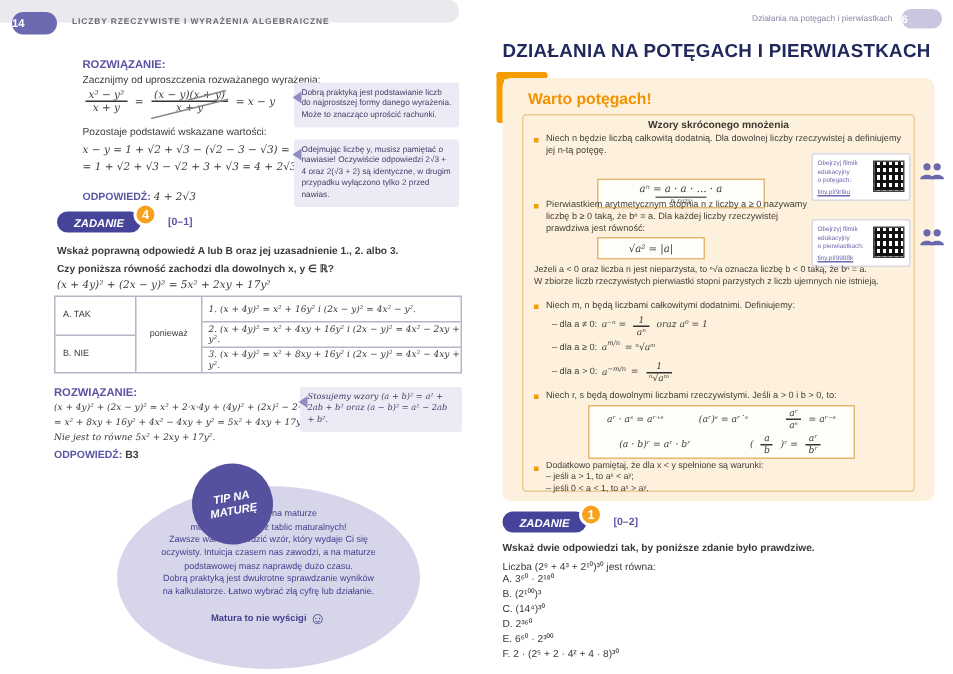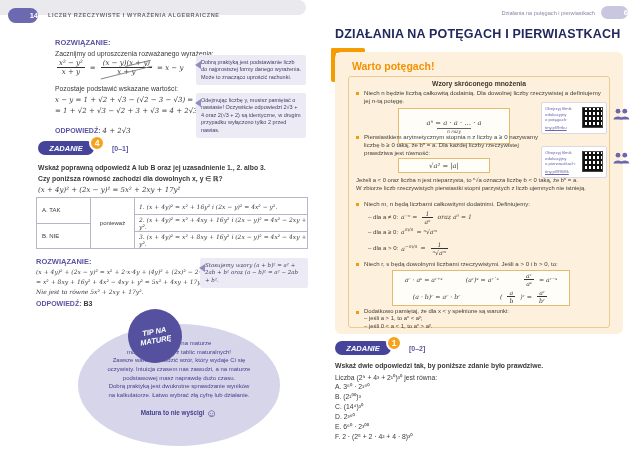--- a/index.html
+++ b/index.html
@@ -9,21 +9,21 @@
   .abs{position:absolute}
   .pre{white-space:pre-line}
   .math{font-family:"DejaVu Serif",serif;font-style:italic}
   .purple{color:#5a55a2}
   .bold{font-weight:bold}
 
   
   .hdr-bar{background:#e9e9ee;border-radius:0 9px 9px 0}
   .hdr-title{font-size:5.6px;letter-spacing:.6px;color:#6a6a75;font-weight:bold}
   .pg-pill{border-radius:8px;color:#fff;font-weight:bold;font-size:7.5px;
-           display:flex;align-items:center;justify-content:flex-end}
+           display:flex;align-items:center;justify-content:flex-start}
 
   
   .frac{display:inline-flex;flex-direction:column;vertical-align:middle;text-align:center;margin:0 2px;line-height:1.15}
   .frac .num{border-bottom:1px solid #333;padding:0 2px}
   .frac .den{padding:0 2px}
   .cancel{position:relative}
   .cancel::after{content:"";position:absolute;left:-1px;right:-1px;top:46%;border-top:1px solid #888;transform:rotate(-14deg)}
 
   .frow{display:flex;align-items:center;gap:3px}
 
@@ -176,21 +176,21 @@
     <div class="abs corner" style="left:331px;top:48px;width:5px;height:34px"></div>
     <div class="abs corner" style="left:331px;top:48px;width:34px;height:5px"></div>
     <div class="abs cream" style="left:335px;top:52px;width:288px;height:282px"></div>
     <div class="abs warto" style="left:352px;top:60px">Warto potęgach!</div>
     <div class="abs innerbox" style="left:348px;top:76px;width:262px;height:252px"></div>
     <div class="abs bold" style="left:348px;top:80px;width:262px;text-align:center;font-size:6.8px;color:#3c372f">Wzory skróconego mnożenia</div>
 
     <div class="abs sq" style="left:356px;top:92px"></div>
     <div class="abs rtext" style="left:364px;top:89px;width:243px">Niech n będzie liczbą całkowitą dodatnią. Dla dowolnej liczby rzeczywistej a definiujemy jej n-tą potęgę.</div>
 
-    <div class="abs fbox" style="left:398px;top:108px;width:112px;height:36px">
+    <div class="abs fbox" style="left:398px;top:119px;width:112px;height:20px">
       <div class="math" style="font-size:6.8px">aⁿ = a · a · … · a</div>
       <div class="math" style="font-size:4.5px;border-top:1px solid #666;padding:0 10px;margin-top:1px">n razy</div>
     </div>
 
     <div class="abs qrnote" style="left:541px;top:102px;width:66px">
       <div>
         <div class="qrlabel pre">Obejrzyj filmik edukacyjny
 o potęgach:</div>
         <a class="qrlink" href="#">tiny.pl/9rtku</a>
       </div>
@@ -201,21 +201,21 @@
           <circle cx="5" cy="3.2" r="2.4"></circle>
           <circle cx="11.8" cy="3.2" r="2.4"></circle>
       <path d="M0.5,11.5 C0.5,7.5 9.5,7.5 9.5,11.5 Z"></path>
           <path d="M7.3,11.5 C7.3,7.5 16.3,7.5 16.3,11.5 Z"></path>
         </g>
     </svg>
 
     <div class="abs sq" style="left:356px;top:136px"></div>
     <div class="abs rtext" style="left:364px;top:133px;width:178px">Pierwiastkiem arytmetycznym stopnia n z liczby a ≥ 0 nazywamy liczbę b ≥ 0 taką, że bⁿ = a. Dla każdej liczby rzeczywistej prawdziwa jest równość:</div>
 
-    <div class="abs fbox" style="left:398px;top:158px;width:92px;height:15px">
+    <div class="abs fbox" style="left:398px;top:158px;width:72px;height:15px">
       <div class="math" style="font-size:6.8px">√a² = |a|</div>
     </div>
 
     <div class="abs qrnote" style="left:541px;top:146px;width:66px">
       <div>
         <div class="qrlabel pre">Obejrzyj filmik edukacyjny
 o pierwiastkach:</div>
         <a class="qrlink" href="#">tiny.pl/9908k</a>
       </div>
       <div class="qr"></div>

